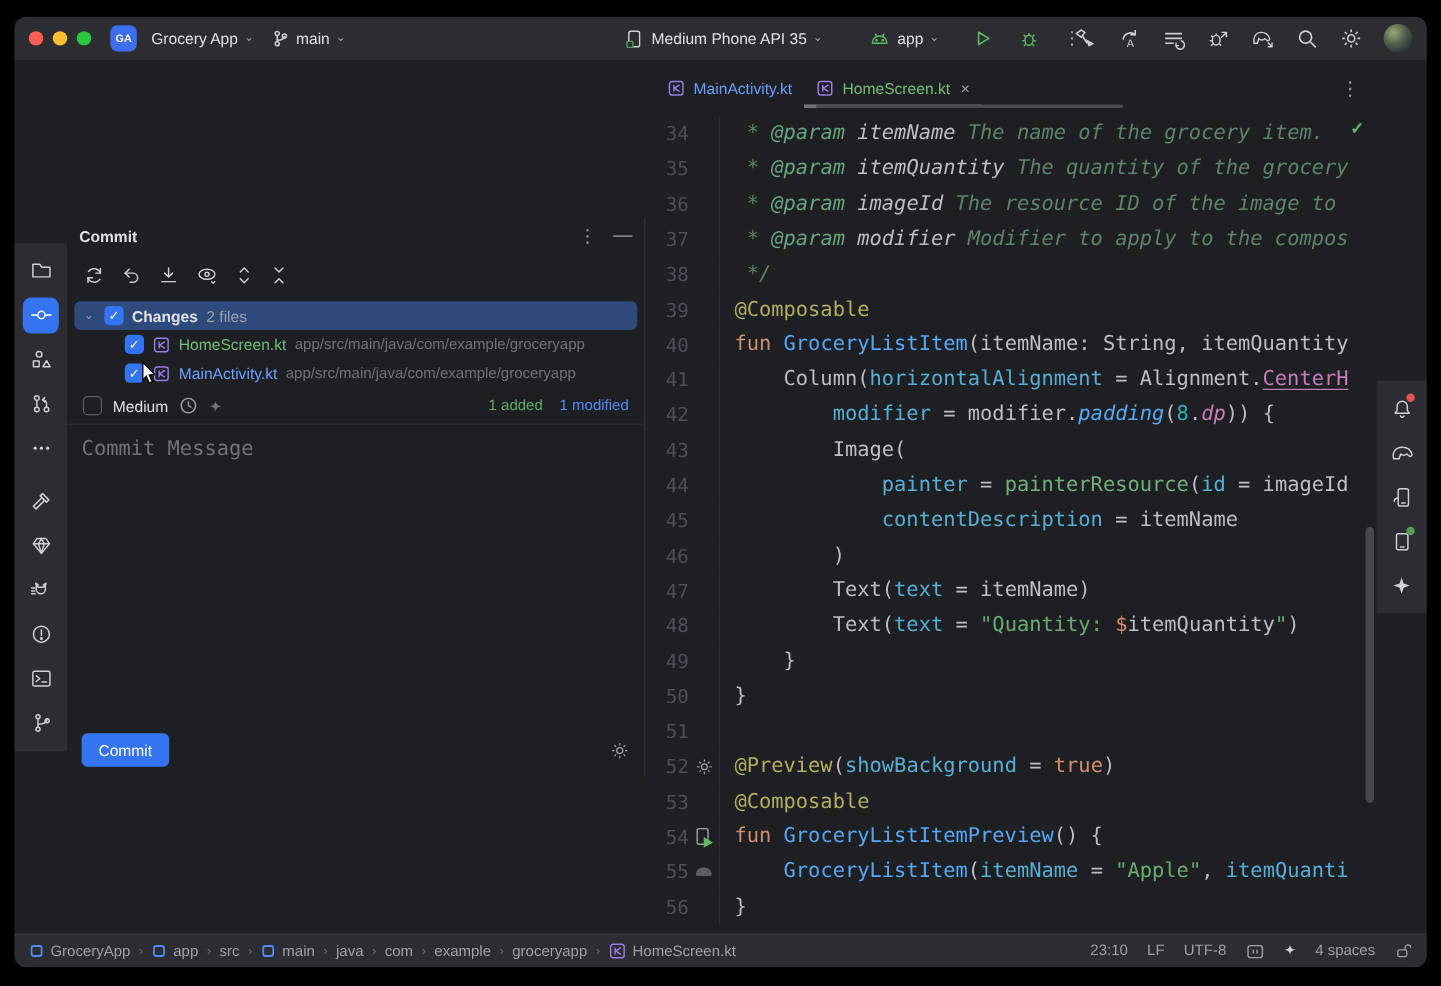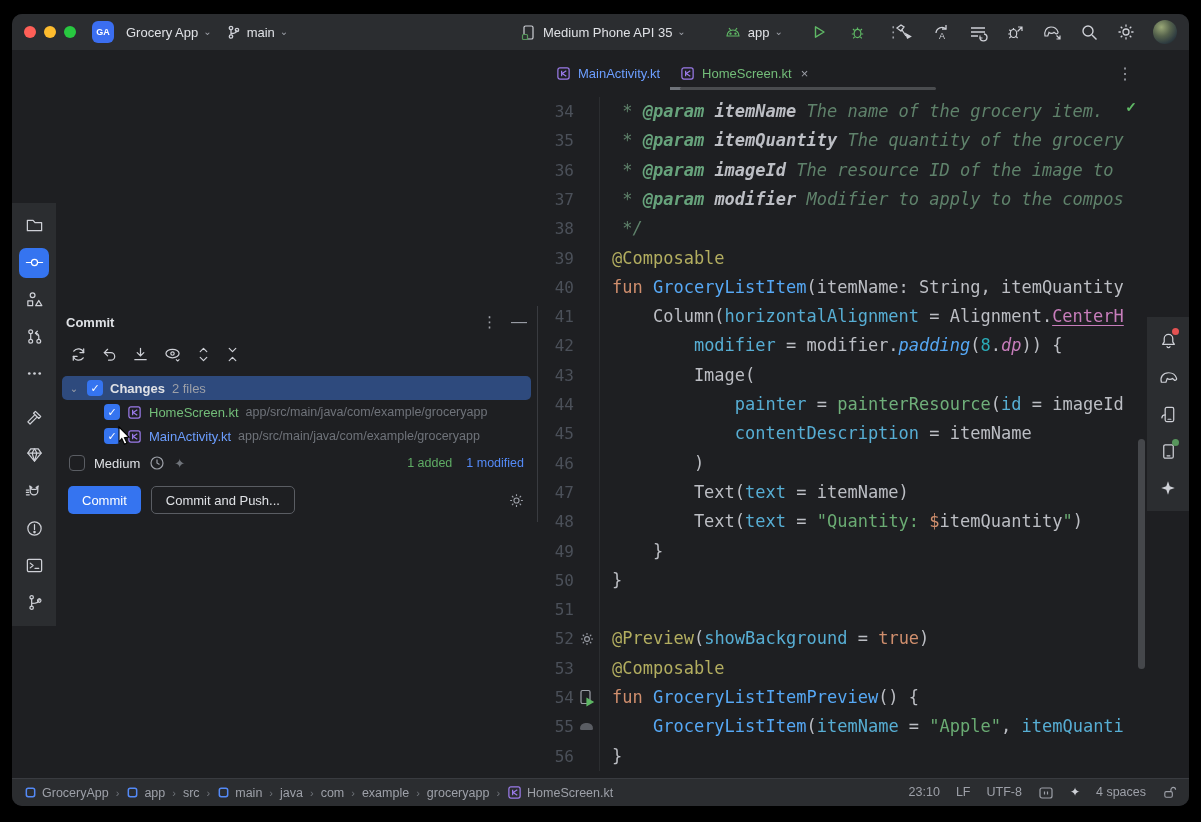--- a/index.html
+++ b/index.html
@@ -77,21 +77,21 @@
   .cl { display:flex; height:29.3px; }
   .cl .num { width:36px; flex:0 0 36px; text-align:right; color:#4b5059; font-size:16px; }
   .cl .gut { width:26px; flex:0 0 26px; display:flex; align-items:center; justify-content:center;
     border-right:1px solid #2b2d30; margin-right:12px; color:#9da0a8; }
   .cl code { color:#bcbec4; }
   .inspect-check { position:absolute; top:42px; right:10px; color:#5fb865; font-size:14px; font-weight:bold; }
   .vscroll { position:absolute; right:2px; top:382px; width:7px; height:230px; background:#53565a; border-radius:4px; opacity:.75; }
   .gut-fold { width:13px; height:7px; background:#5a5d63; border-radius:7px 7px 2px 2px; }
   
   .sy-c,.sy-ct,.sy-cp,.sy-pe,.sy-ec { font-style:italic; }
-  .sy-ct,.sy-cp { font-weight:bold; }
+  .sy-ct,.sy-cp { font-weight:normal; }
   .sy-pu { text-decoration:underline; text-underline-offset:3px;margin-top:16px; }
   
   .statusbar { height:28px; flex:0 0 28px; background:#2b2d30; border-top:1px solid #393b40;
     display:flex; align-items:center; padding:0 12px; font-size:12.5px; color:#9da0a8; }
   .crumbs { display:flex; align-items:center; gap:7px; }
   .crumb { display:flex; align-items:center; gap:5px; color:#9da0a8; }
   .crumb-sep { color:#6f737a; font-size:11px; }
   .sb-right { margin-left:auto; display:flex; align-items:flex-start; gap:16px; }
 </style>
 </head>
@@ -379,24 +379,26 @@
               <path d="M8 4.5V8l2.5 1.5"></path>
             </svg>
         </span>
         <span class="icon" style="color:#6f737a;font-size:13px;">✦</span>
         <span class="counts">
           <span class="added">1 added</span>
           <span class="modified">1 modified</span>
         </span>
       </div>
 
+      <div class="msg-box">
+        <span class="msg-placeholder">Commit Message</span>
+      </div>
 
       <div class="cp-buttons">
         <div class="btn btn-primary">Commit</div>
-        <div class="btn btn-secondary">Commit and Push...</div>
         <span class="icon">
           <svg width="17" height="17" viewBox="0 0 20 20" fill="none" stroke="#9da0a8" stroke-width="1.3">
             <circle cx="10" cy="10" r="3"></circle>
               <path d="M10 2.5v2.3M10 15.2v2.3M2.5 10h2.3M15.2 10h2.3M4.7 4.7l1.6 1.6M13.7 13.7l1.6 1.6M15.3 4.7l-1.6 1.6M6.3 13.7l-1.6 1.6"></path>
             </svg>
         </span>
       </div>
 
       <span class="cursor-arrow">
         <svg width="17" height="22" viewBox="0 0 17 22">

